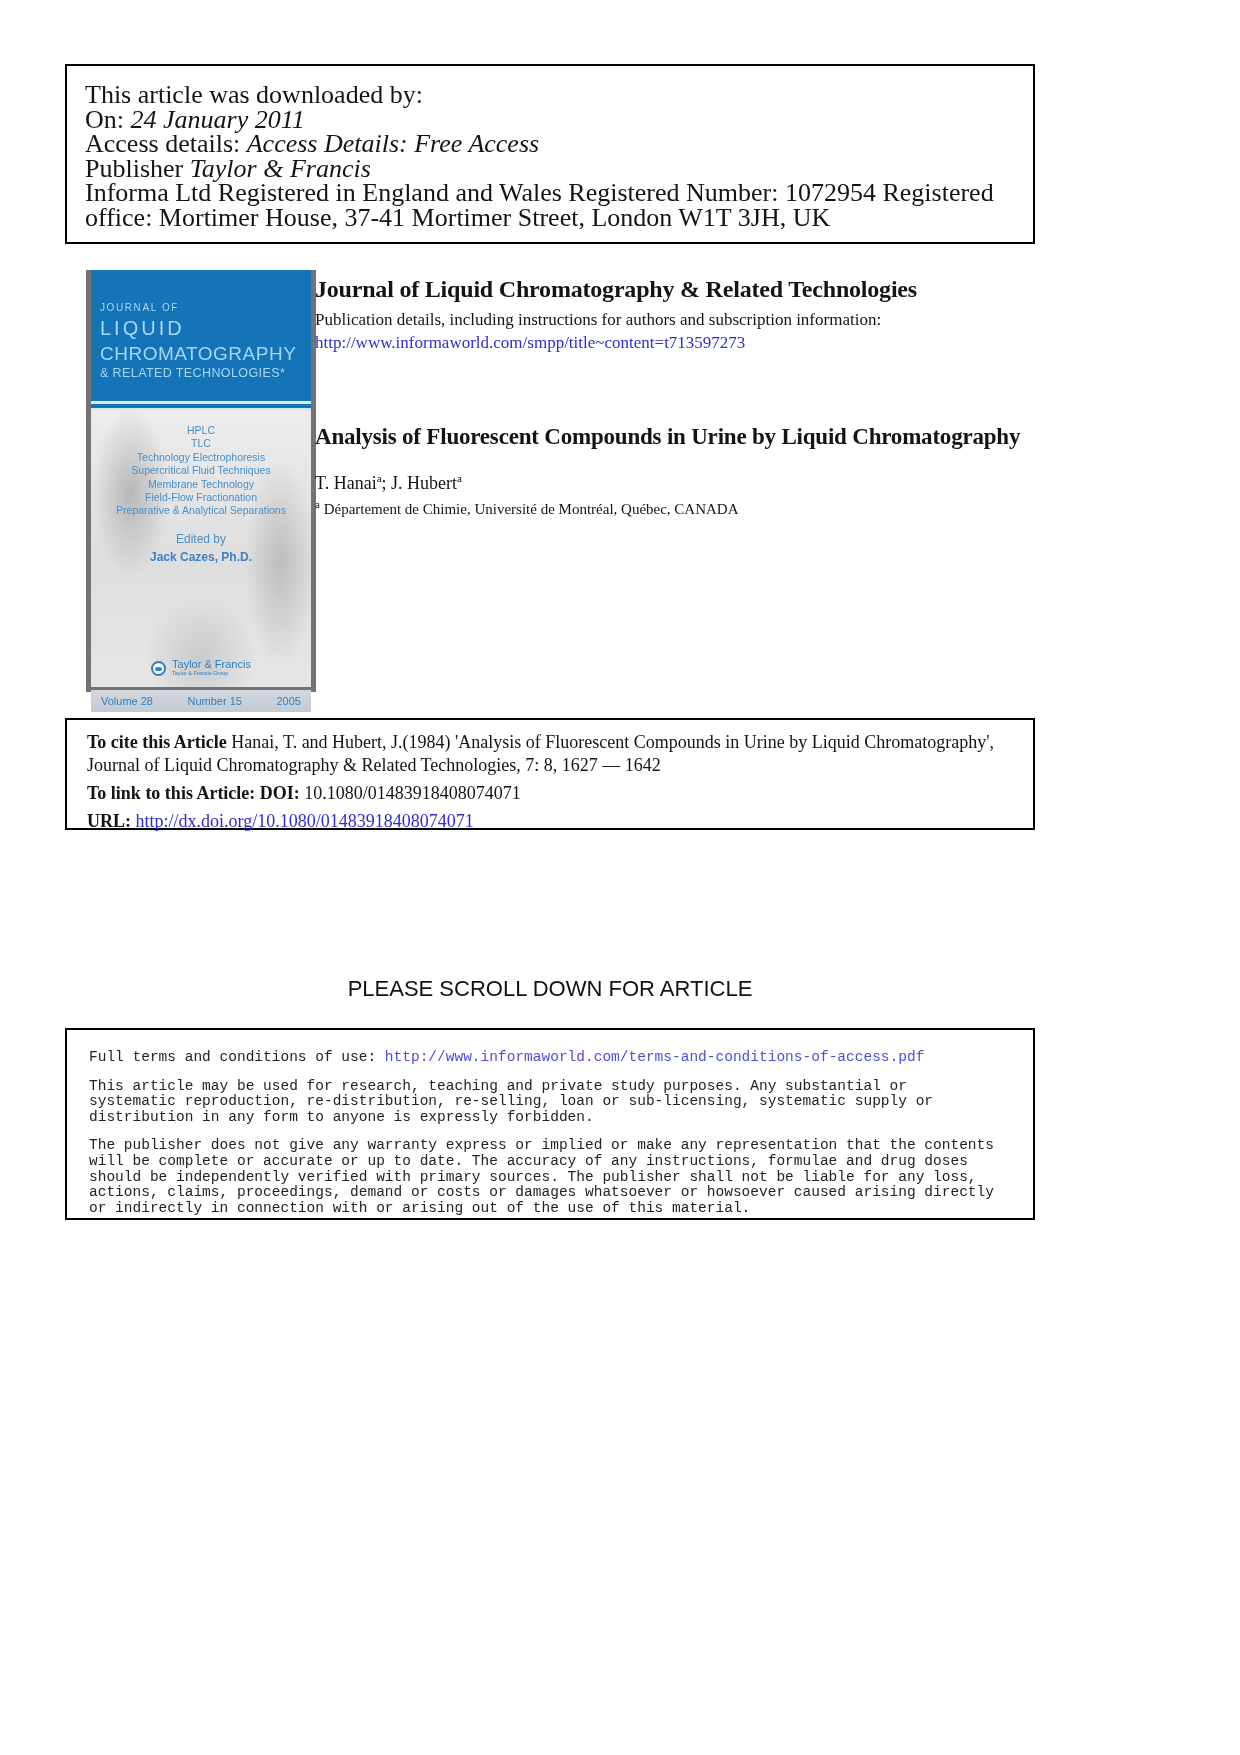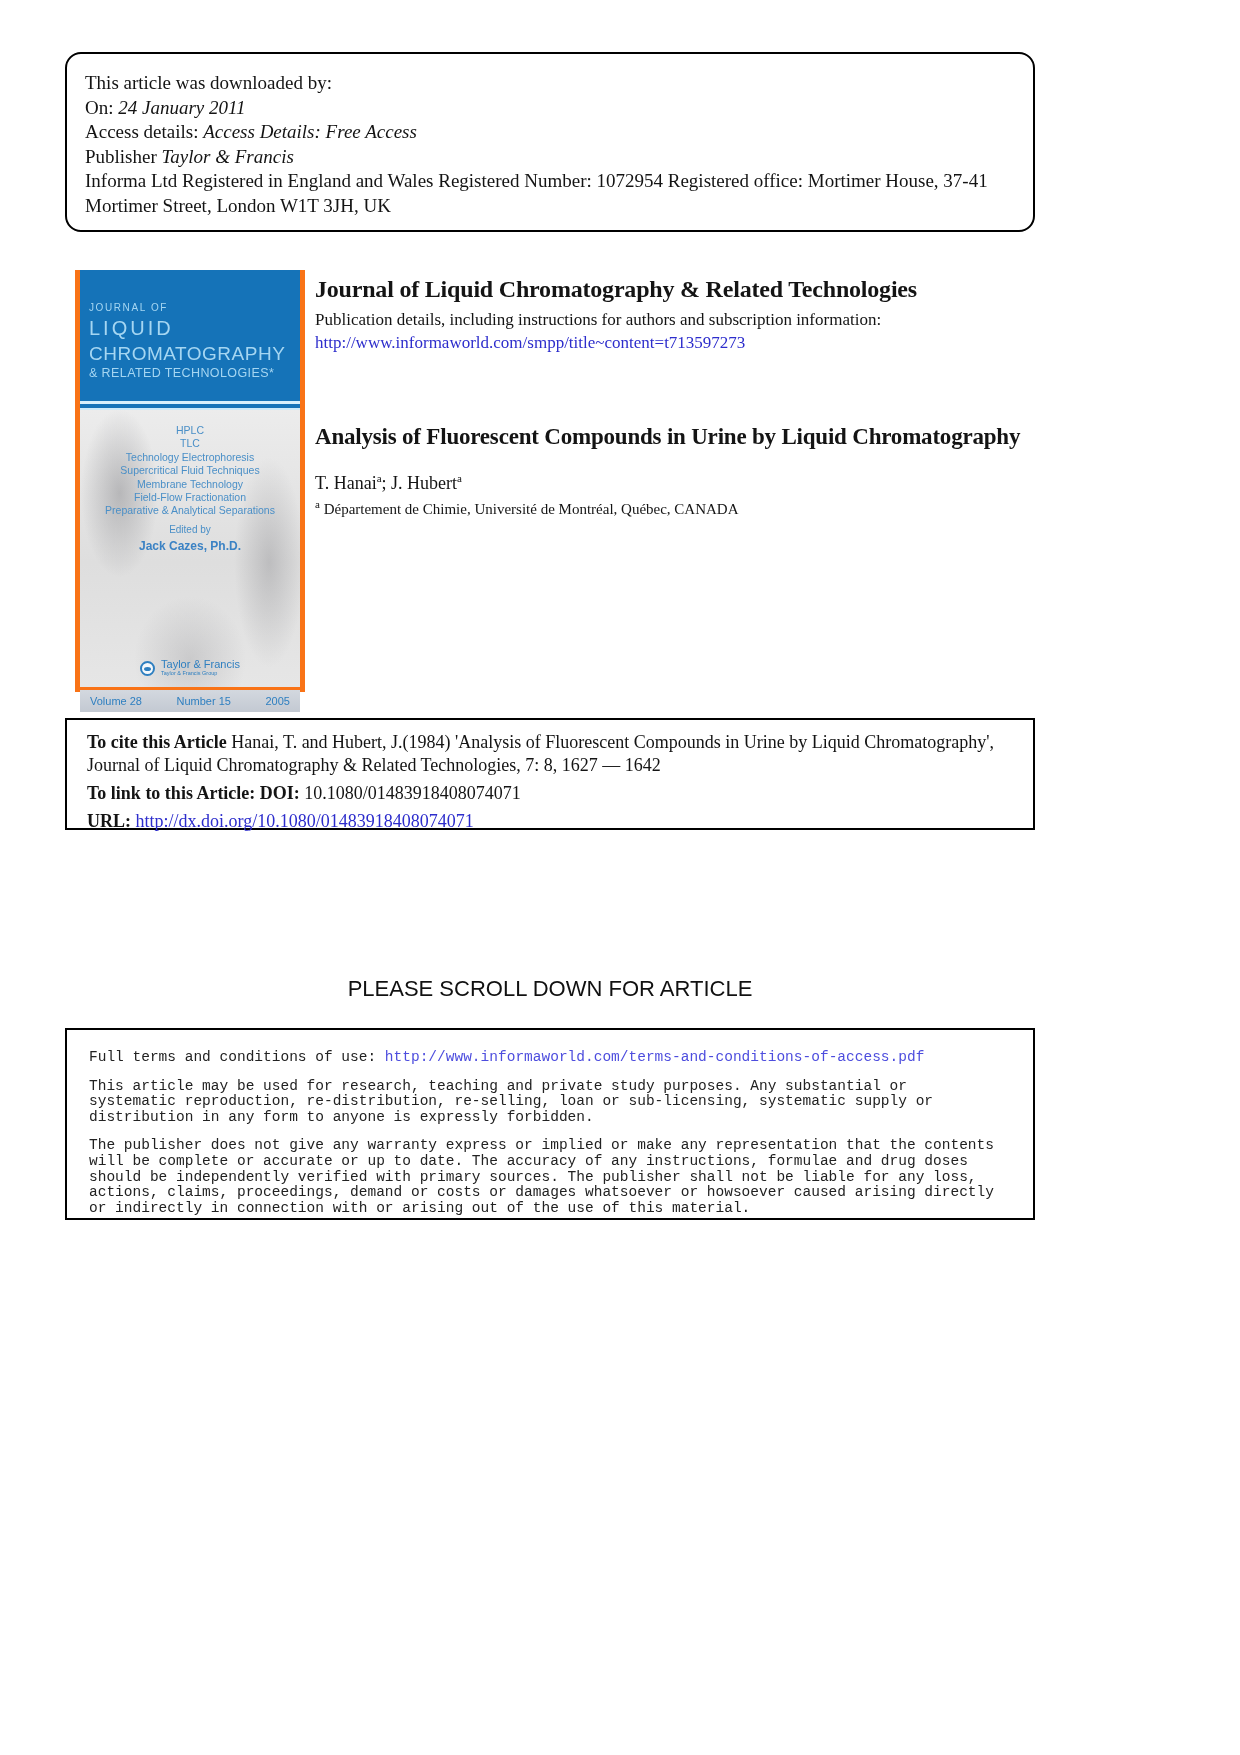--- a/index.html
+++ b/index.html
@@ -5,46 +5,46 @@
   html,body{margin:0;padding:0;}
   body{
     width:1240px;height:1755px;position:relative;background:#ffffff;
     font-family:"Liberation Serif", serif;color:#141414;
   }
   .box{
     position:absolute;left:65px;width:970px;box-sizing:border-box;
     border:2px solid #000;background:#fff;
   }
   
-  #download-box{top:52px;height:180px;padding:17px 18px;font-size:19px;line-height:24.6px;border-radius:16px;}
+  #download-box{top:64px;height:180px;padding:17px 18px;font-size:26px;line-height:24.6px;}
   .it{font-style:italic;}
   
   #cover{
-    position:absolute;left:75px;top:270px;width:230px;height:422px;
-    background:#f97316;box-sizing:border-box;padding:0 5px 3px;
+    position:absolute;left:86px;top:270px;width:230px;height:422px;
+    background:#737373;box-sizing:border-box;padding:0 5px 3px;
     font-family:"Liberation Sans", sans-serif;
   }
   .cover-header{background:#1573b8;color:#a5d6f2;padding:32px 9px 6px;height:131px;box-sizing:border-box;}
   .cover-kicker{font-size:10px;letter-spacing:1.6px;}
   .cover-l1{font-size:20px;letter-spacing:3px;margin-top:4px;}
   .cover-l2{font-size:19px;letter-spacing:.5px;margin-top:3px;}
   .cover-l3{font-size:12.5px;letter-spacing:.4px;margin-top:1px;}
   .cover-sep-a{height:3px;background:#d6effb;}
   .cover-sep-b{height:4px;background:#1573b8;}
   .cover-sep-c{height:2px;background:#cde9f8;}
   .cover-body{
     position:relative;height:277px;text-align:center;color:#4a8fc7;
     background:
       radial-gradient(ellipse 55px 120px at 18% 30%, rgba(110,110,115,.38), transparent 70%),
       radial-gradient(ellipse 50px 150px at 86% 55%, rgba(120,120,125,.32), transparent 70%),
       radial-gradient(ellipse 80px 90px at 50% 90%, rgba(125,125,130,.25), transparent 70%),
       linear-gradient(180deg,#ececec,#dedede 55%,#e6e6e6);
   }
   .cover-topics{padding-top:14px;font-size:10.5px;line-height:13.4px;}
-  .cover-edited{margin-top:6px;font-size:10px;}
+  .cover-edited{margin-top:14px;font-size:12px;}
   .cover-editor{margin-top:4px;font-size:12px;font-weight:bold;color:#3b82c4;}
   .tf-logo{position:absolute;left:0;right:0;bottom:10px;display:flex;align-items:center;justify-content:center;gap:6px;}
   .tf-circle{width:15px;height:15px;border-radius:50%;border:2px solid #2e7fc0;background:#f4f8fb;box-sizing:border-box;position:relative;}
   .tf-circle::after{content:"";position:absolute;left:2px;right:2px;top:4px;height:4px;border-radius:50%;background:#2e7fc0;}
   .tf-text{text-align:left;color:#2e7fc0;}
   .tf-name{font-size:11px;line-height:11px;}
   .tf-sub{font-size:5.5px;line-height:7px;}
   .cover-bar{
     margin-top:3px;height:22px;background:linear-gradient(180deg,#d3d8df,#c3c9d2);
     display:flex;align-items:center;justify-content:space-between;

